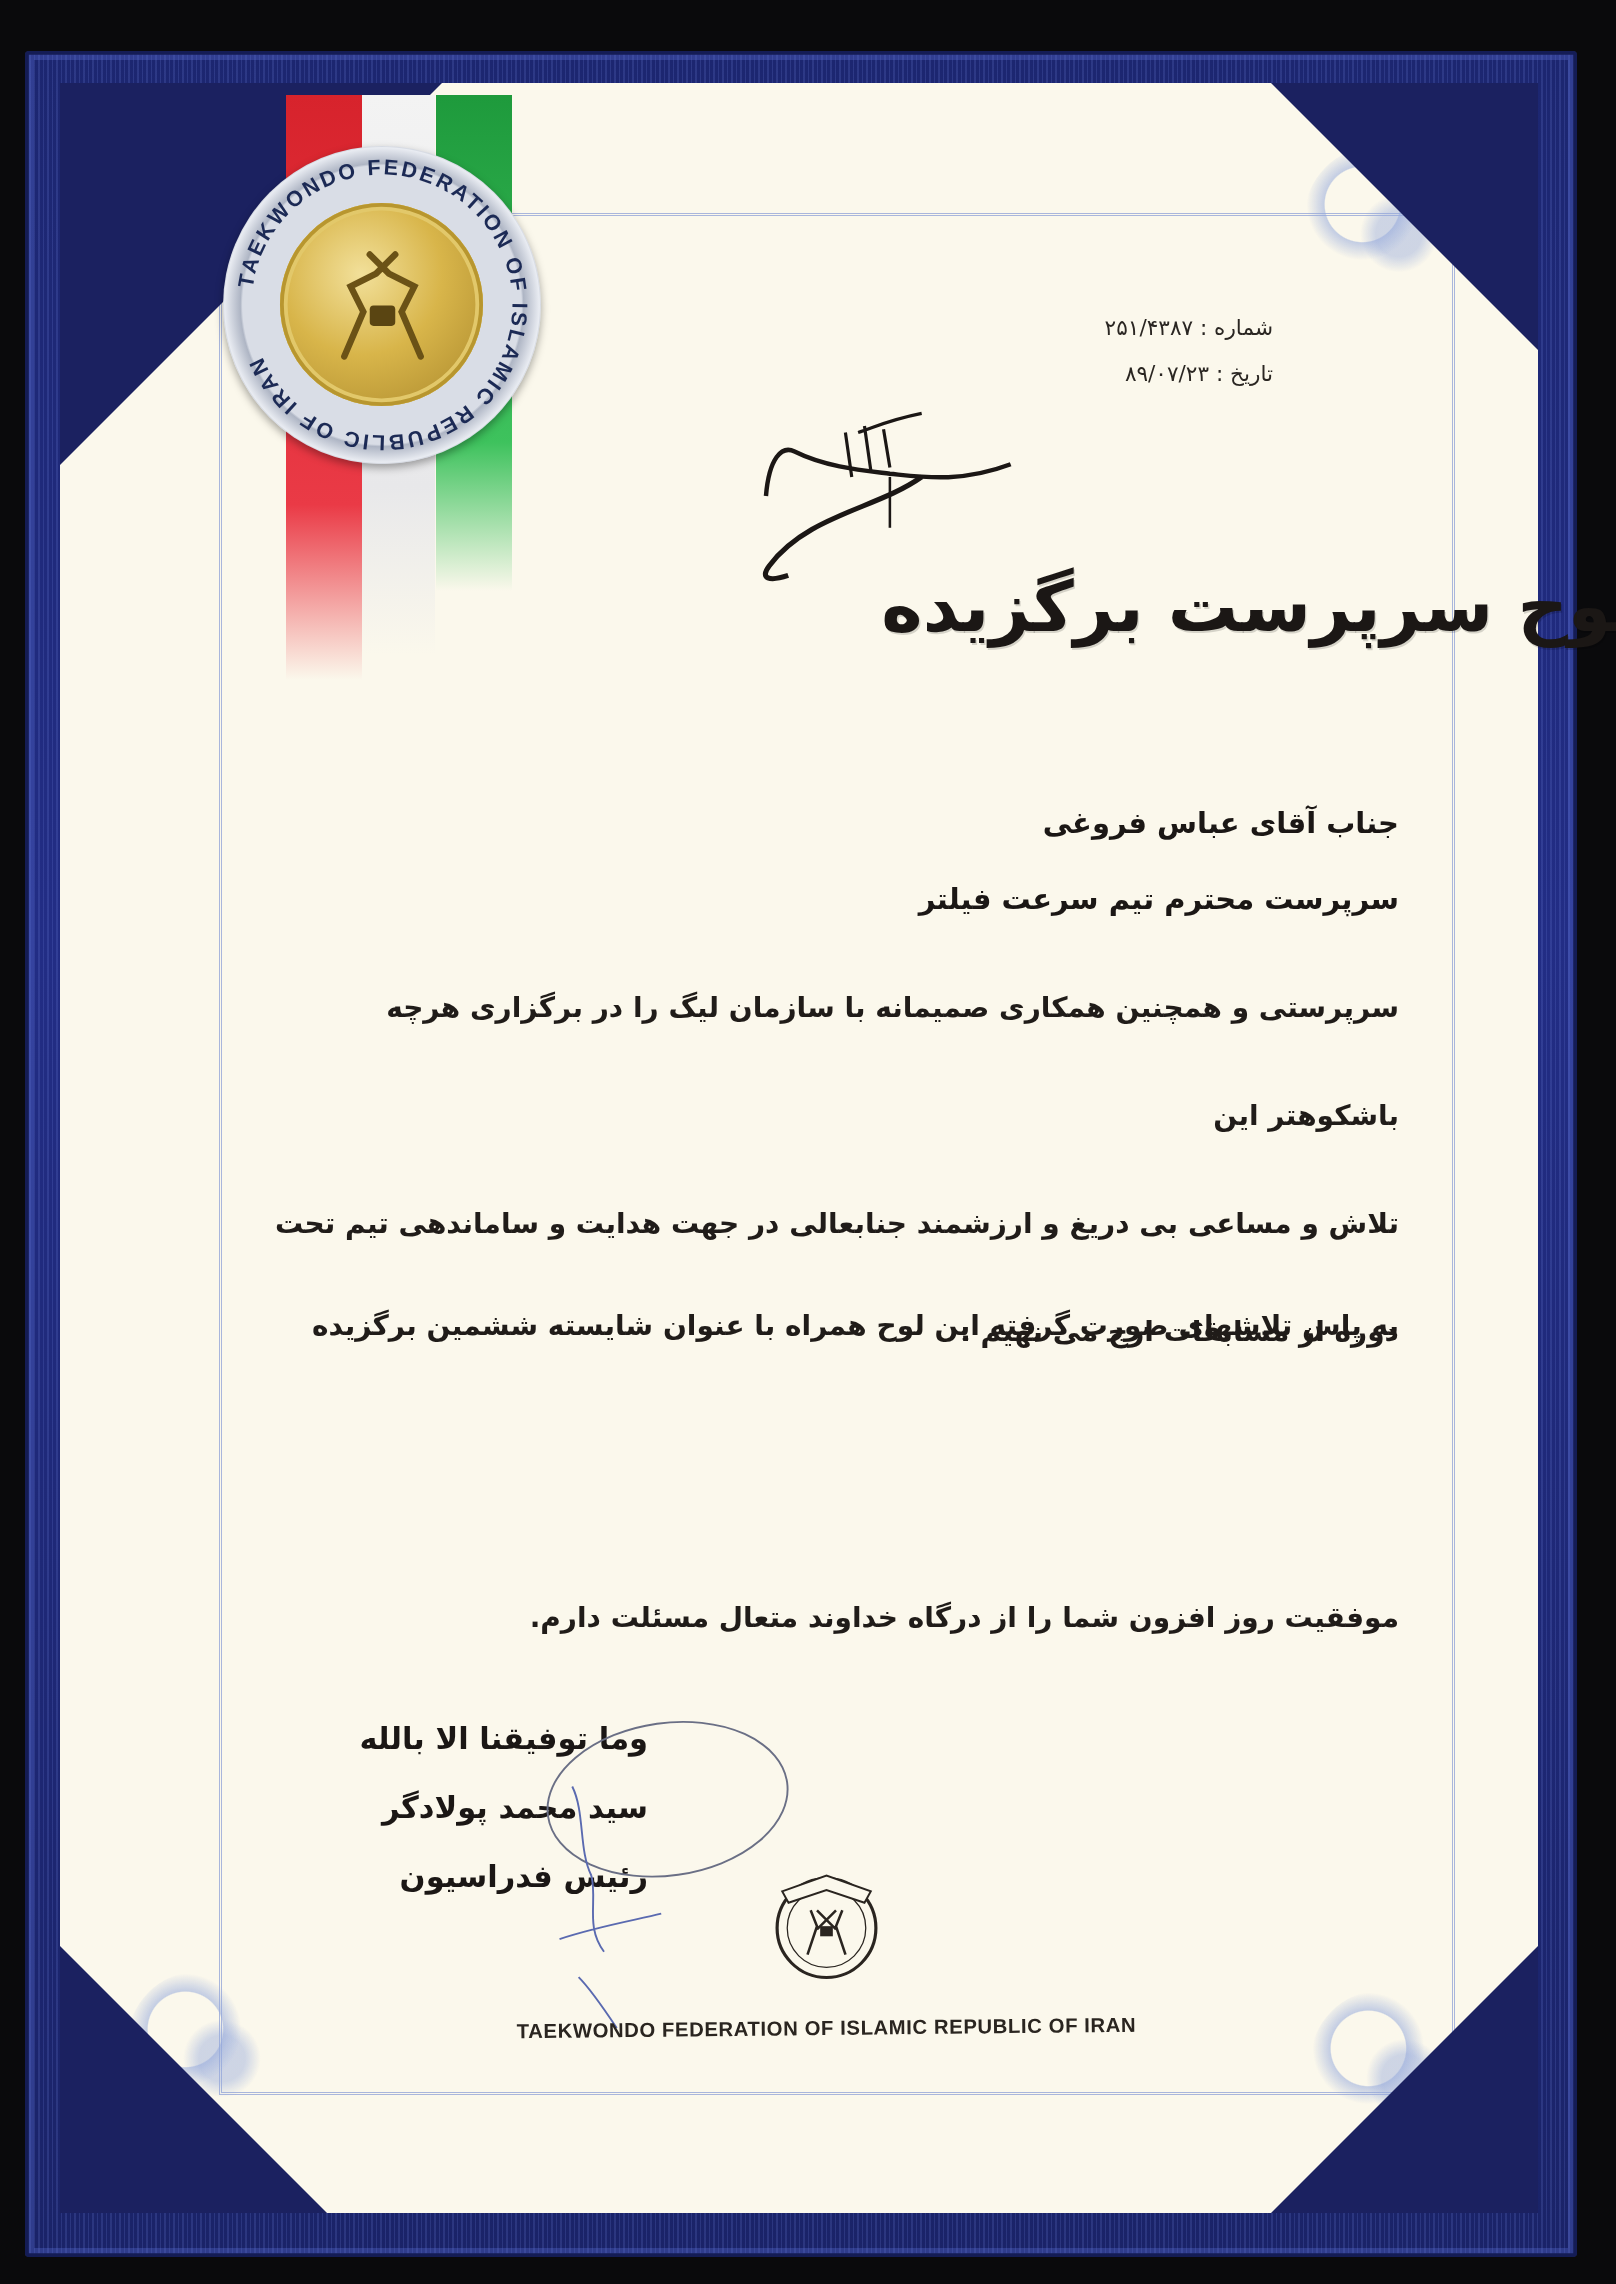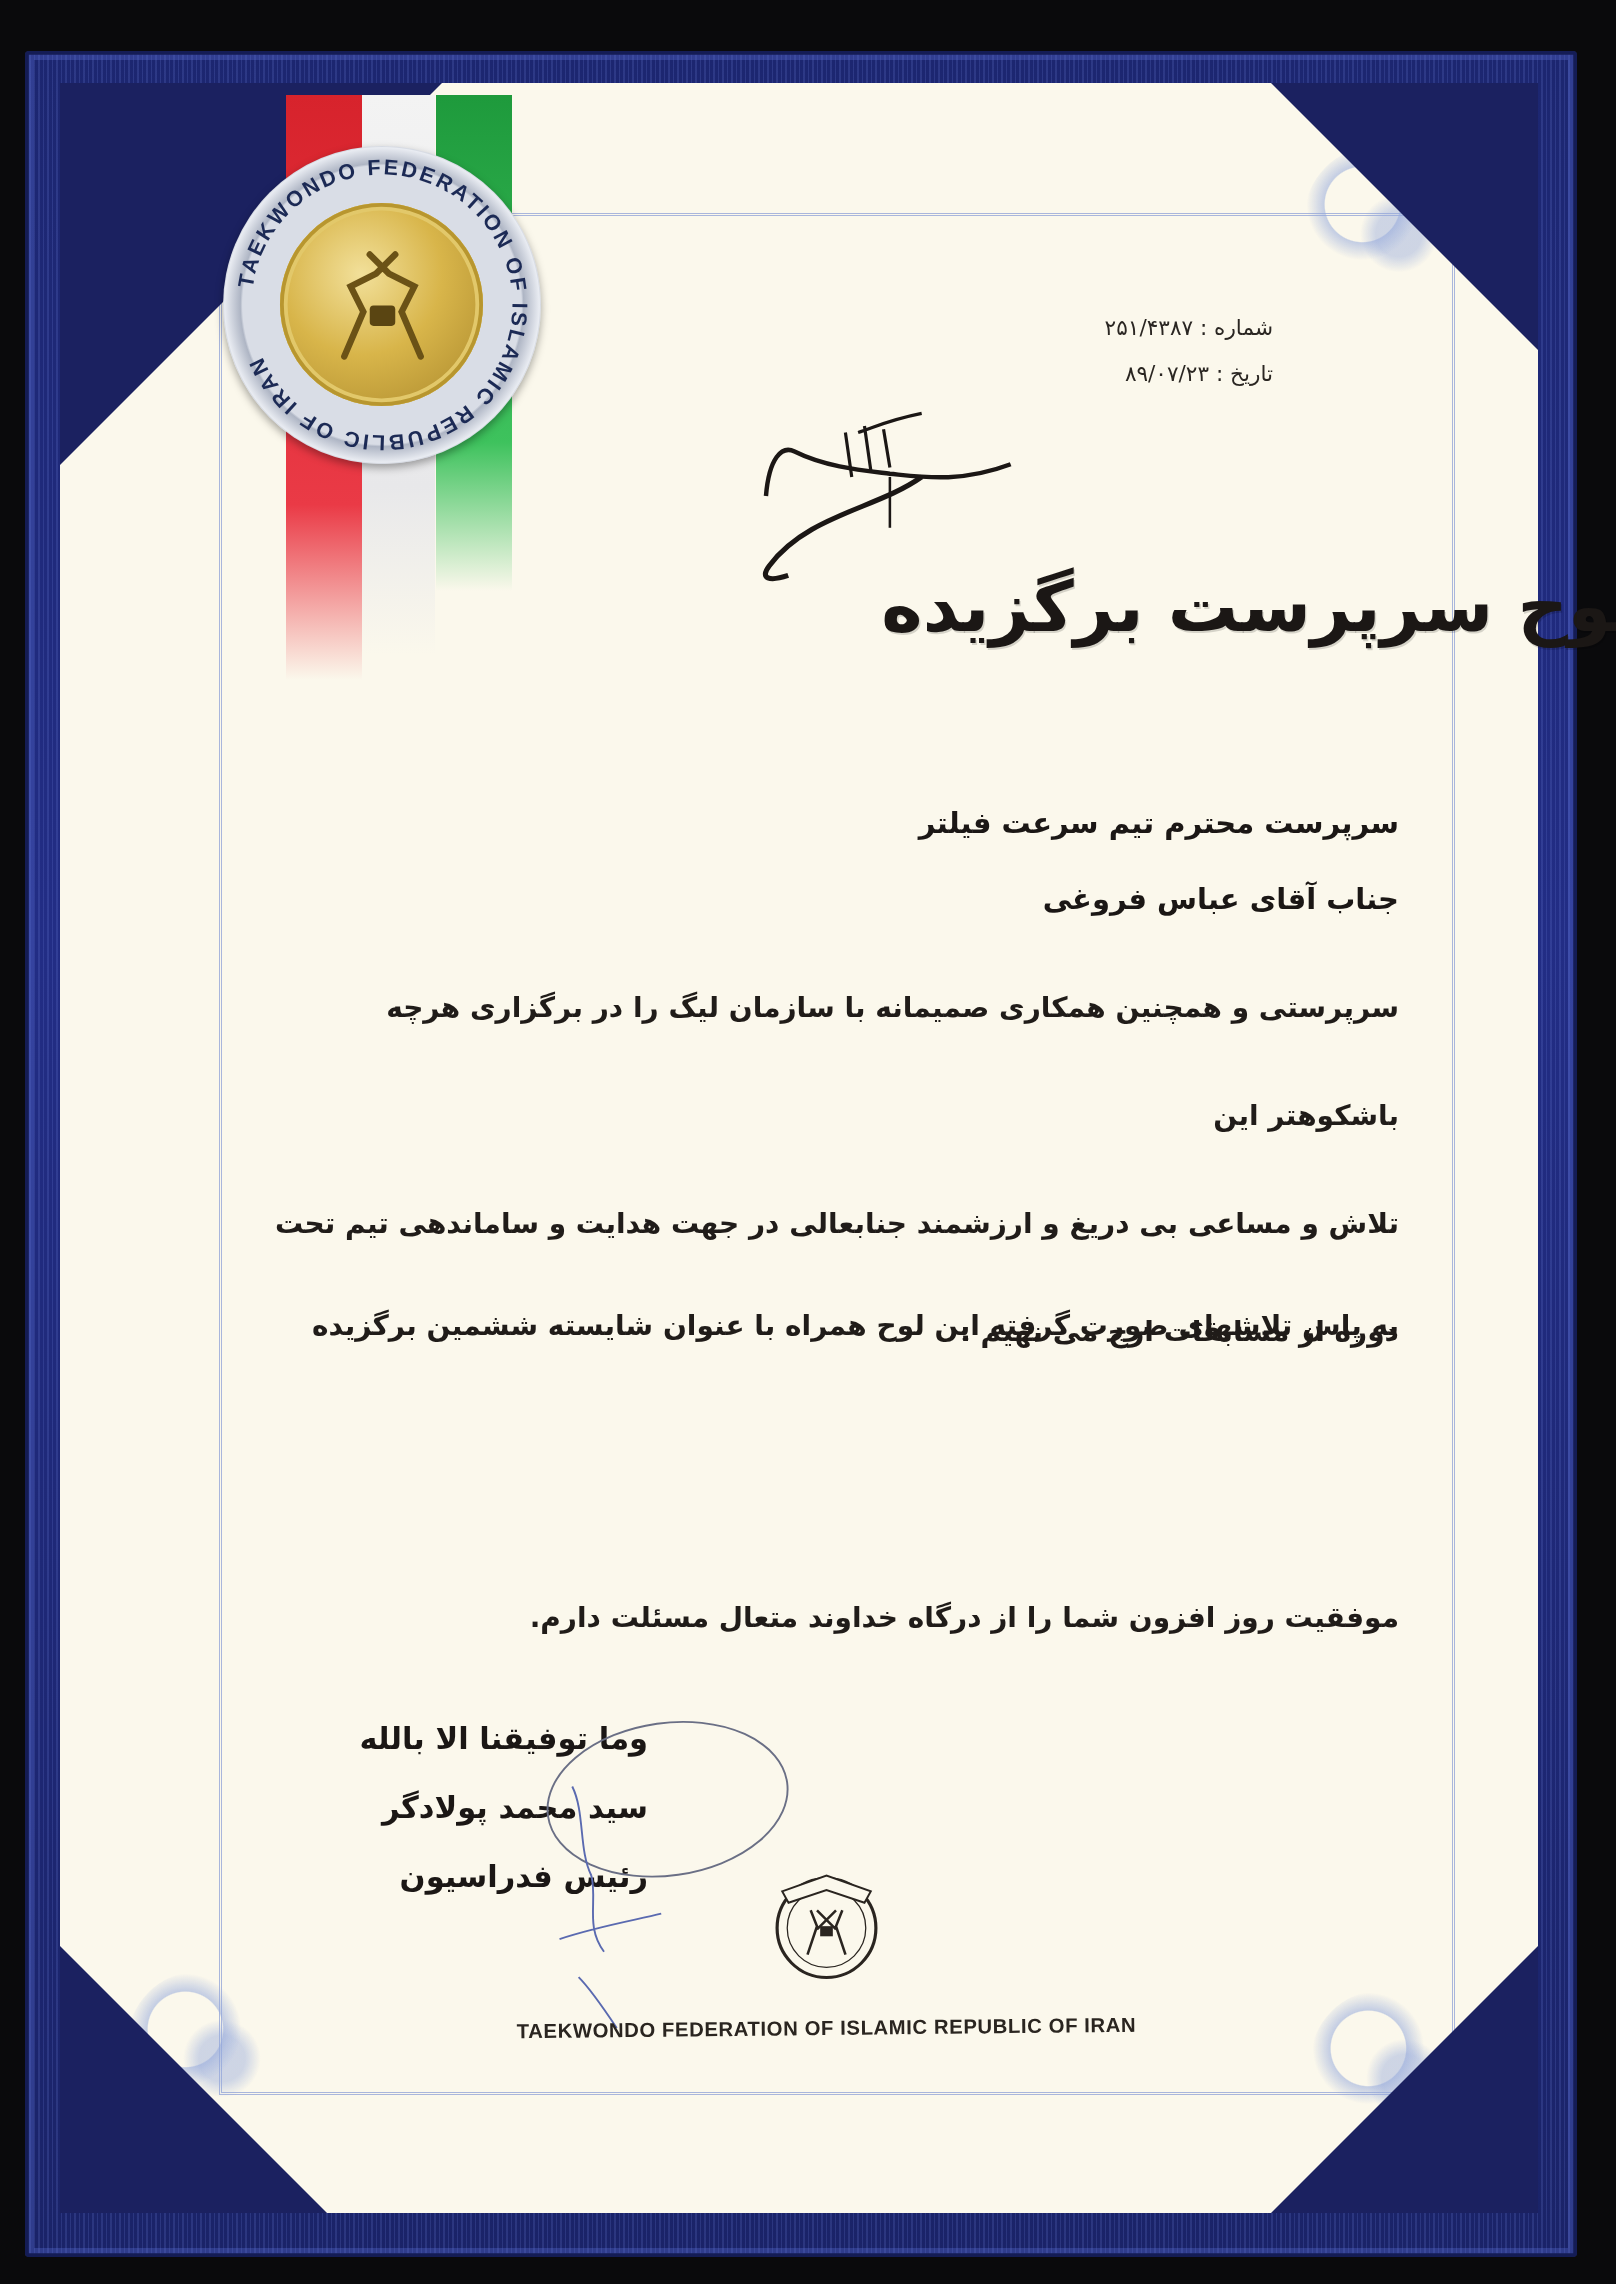--- a/index.html
+++ b/index.html
@@ -124,22 +124,22 @@
   <title>بسم الله الرحمن الرحیم</title>
   <path d="M440,90 C360,120 300,110 250,105 C210,100 150,95 100,70 C80,60 60,80 55,140" stroke="#1b1715" stroke-width="7" fill="none"></path>
   <path d="M300,110 C230,160 120,170 60,250 C45,270 60,275 90,265" stroke="#1b1715" stroke-width="8" fill="none"></path>
   <path d="M180,40 L190,110 M210,30 L220,100 M240,35 L250,95 M300,10 C250,20 230,30 200,40" stroke="#1b1715" stroke-width="5" fill="none"></path>
   <path d="M250,110 L250,190" stroke="#1b1715" stroke-width="4" fill="none"></path>
 </svg>
 
 <div class="title">لوح سرپرست برگزیده</div>
 
 <div class="body-block addressee">
+  <div>جناب آقای  عباس فروغی</div>
   <div>سرپرست محترم  تیم سرعت فیلتر</div>
-  <div>جناب آقای  عباس فروغی</div>
 </div>
 
 <div class="body-block para p1">
   <div>سرپرستی و همچنین همکاری صمیمانه با سازمان لیگ را در برگزاری هرچه باشکوهتر این</div>
   <div>تلاش و مساعی بی دریغ و ارزشمند جنابعالی در جهت هدایت و ساماندهی تیم تحت</div>
   <div>دوره از مسابقات ارج می نهیم .</div>
 </div>
 
 <div class="body-block para p2">
   <div>به پاس تلاشهای صورت گرفته این  لوح  همراه با عنوان شایسته ششمین برگزیده</div>

